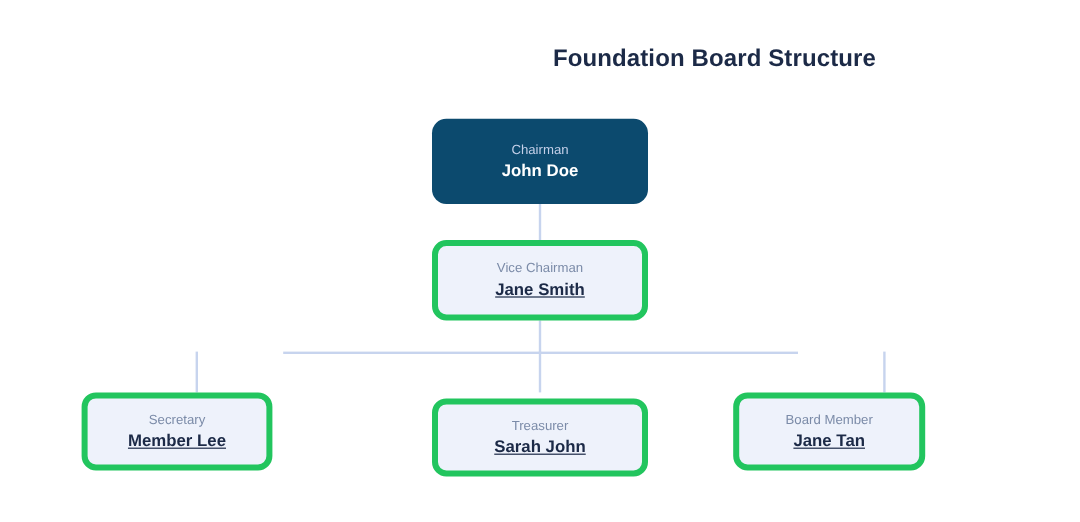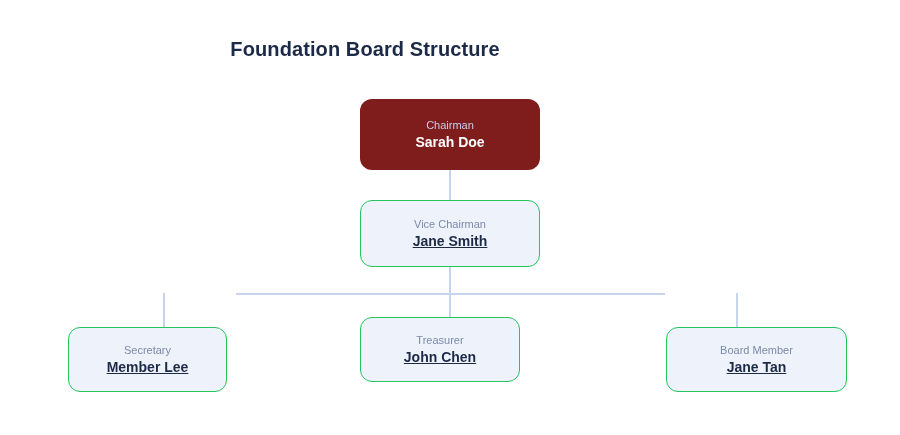--- a/index.html
+++ b/index.html
@@ -20,21 +20,21 @@
     width: 900px;
     height: 435px;
   }
 
   
   .chart-title {
     position: absolute;
     left: 0;
     top: 38px;
     width: 730px;
-    text-align: center;
+    text-align: right;
     font-size: 20px;
     font-weight: bold;
     color: #1c2a47;
     letter-spacing: 0.1px;
     white-space: nowrap;
   }
 
   
   .connector {
     position: absolute;
@@ -63,31 +63,31 @@
   }
   .node-name {
     font-size: 14px;
     font-weight: bold;
     line-height: 19px;
     white-space: nowrap;
   }
 
   
   .node.is-root {
-    background: #7f1d1d;
+    background: #0c4a6e;
     border: none;
     justify-content: center;
   }
   .node.is-root .node-role { color: #c3cfe8; }
   .node.is-root .node-name { color: #ffffff; }
 
   
   .node.is-standard {
     background: #eef2fb;
-    border: 1px solid #22c55e;
+    border: 5px solid #22c55e;
   }
   .node.is-standard .node-role { color: #7b8ba8; }
   .node.is-standard .node-name { color: #1c2a47; text-decoration: underline; }
 </style>
 </head>
 <body>
 
 <div id="org-canvas">
 
   <div class="chart-title">Foundation Board Structure</div>
@@ -99,36 +99,36 @@
   <div class="connector connector-h" style="left:236px; top:293px; width:429px;"></div>
 
   <div class="connector connector-v" style="left:163px; top:293px; height:34px;"></div>
 
   <div class="connector connector-v" style="left:449px; top:293px; height:34px;"></div>
 
   <div class="connector connector-v" style="left:736px; top:293px; height:34px;"></div>
 
   <div class="node is-root" style="left:360px; top:99px; width:180px; height:71px;">
     <div class="node-role">Chairman</div>
-    <div class="node-name">Sarah Doe</div>
+    <div class="node-name">John Doe</div>
   </div>
 
   <div class="node is-standard" style="left:360px; top:200px; width:180px; height:67px;">
     <div class="node-role">Vice Chairman</div>
     <div class="node-name">Jane Smith</div>
   </div>
 
   <div class="node is-standard" style="left:68px; top:327px; width:159px; height:65px;">
     <div class="node-role">Secretary</div>
     <div class="node-name">Member Lee</div>
   </div>
 
-  <div class="node is-standard" style="left:360px; top:317px; width:160px; height:65px;">
+  <div class="node is-standard" style="left:360px; top:332px; width:180px; height:65px;">
     <div class="node-role">Treasurer</div>
-    <div class="node-name">John Chen</div>
+    <div class="node-name">Sarah John</div>
   </div>
 
-  <div class="node is-standard" style="left:666px; top:327px; width:181px; height:65px;">
+  <div class="node is-standard" style="left:611px; top:327px; width:160px; height:65px;">
     <div class="node-role">Board Member</div>
     <div class="node-name">Jane Tan</div>
   </div>
 
 </div>
 
 </body></html>

